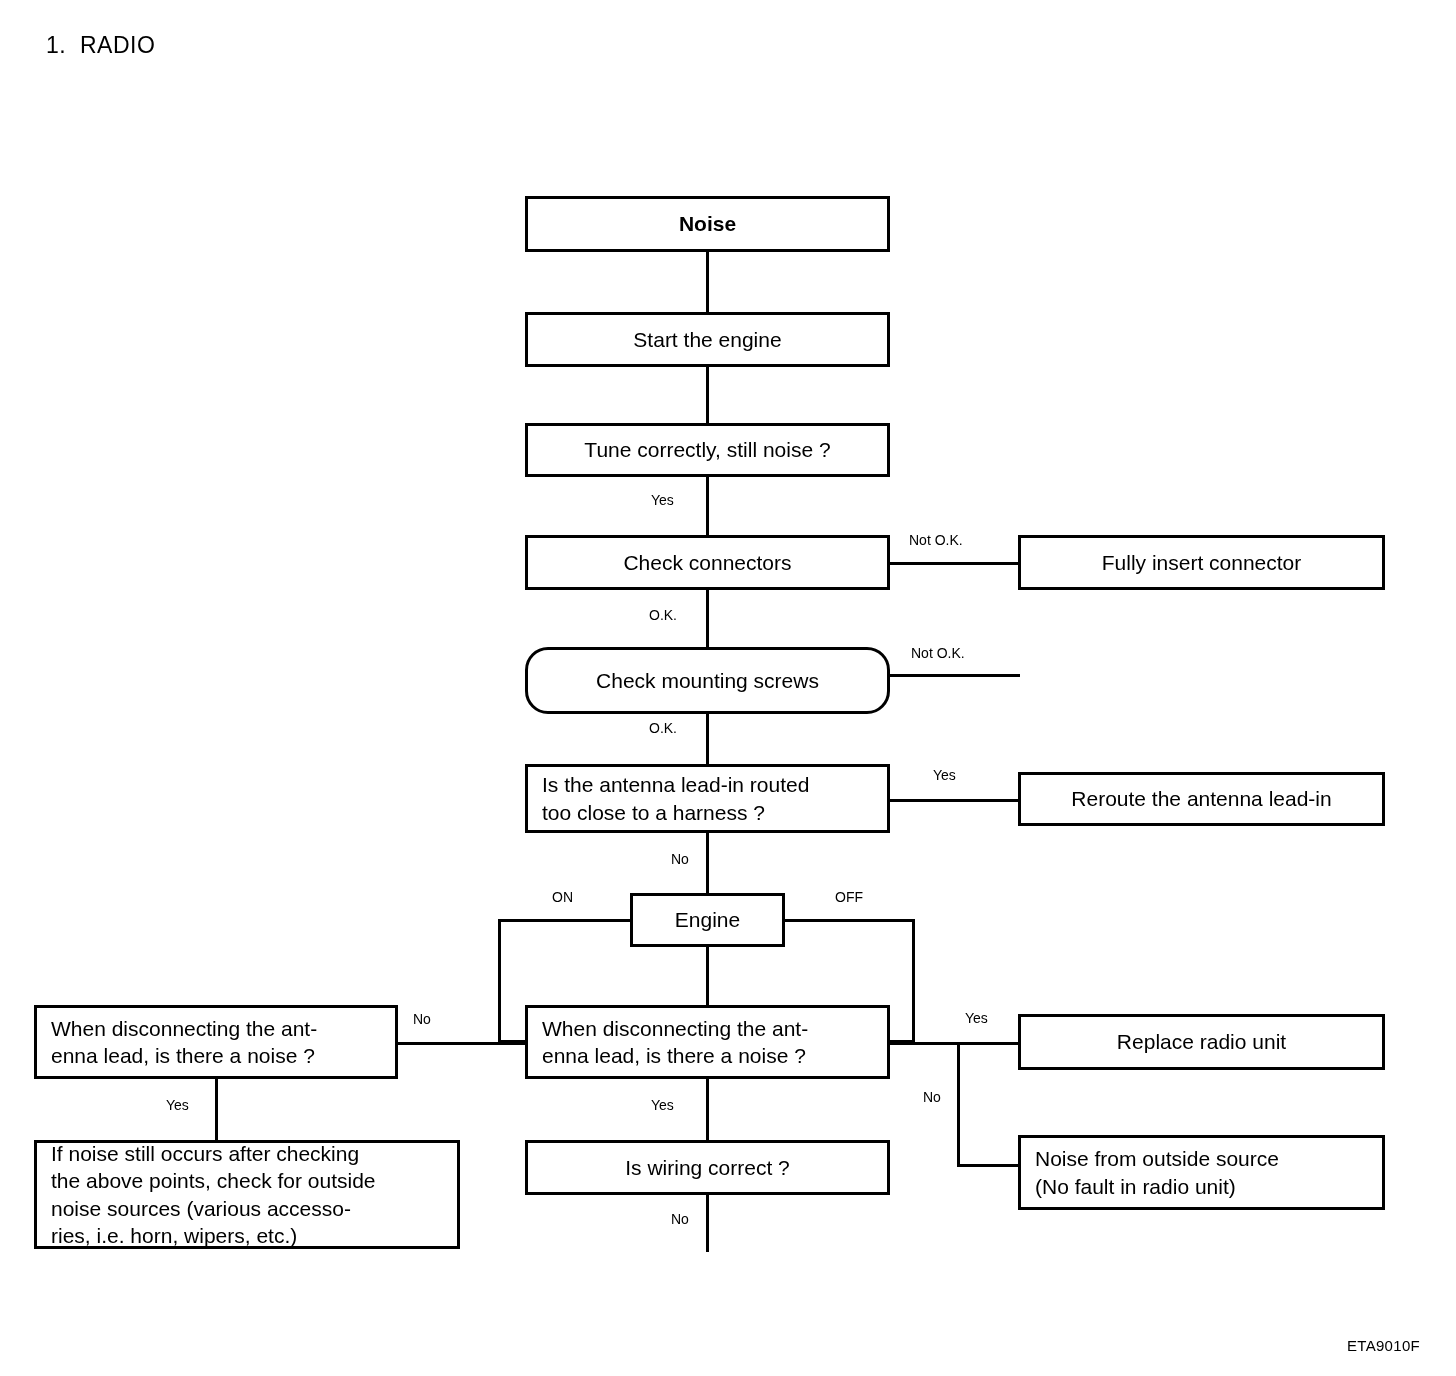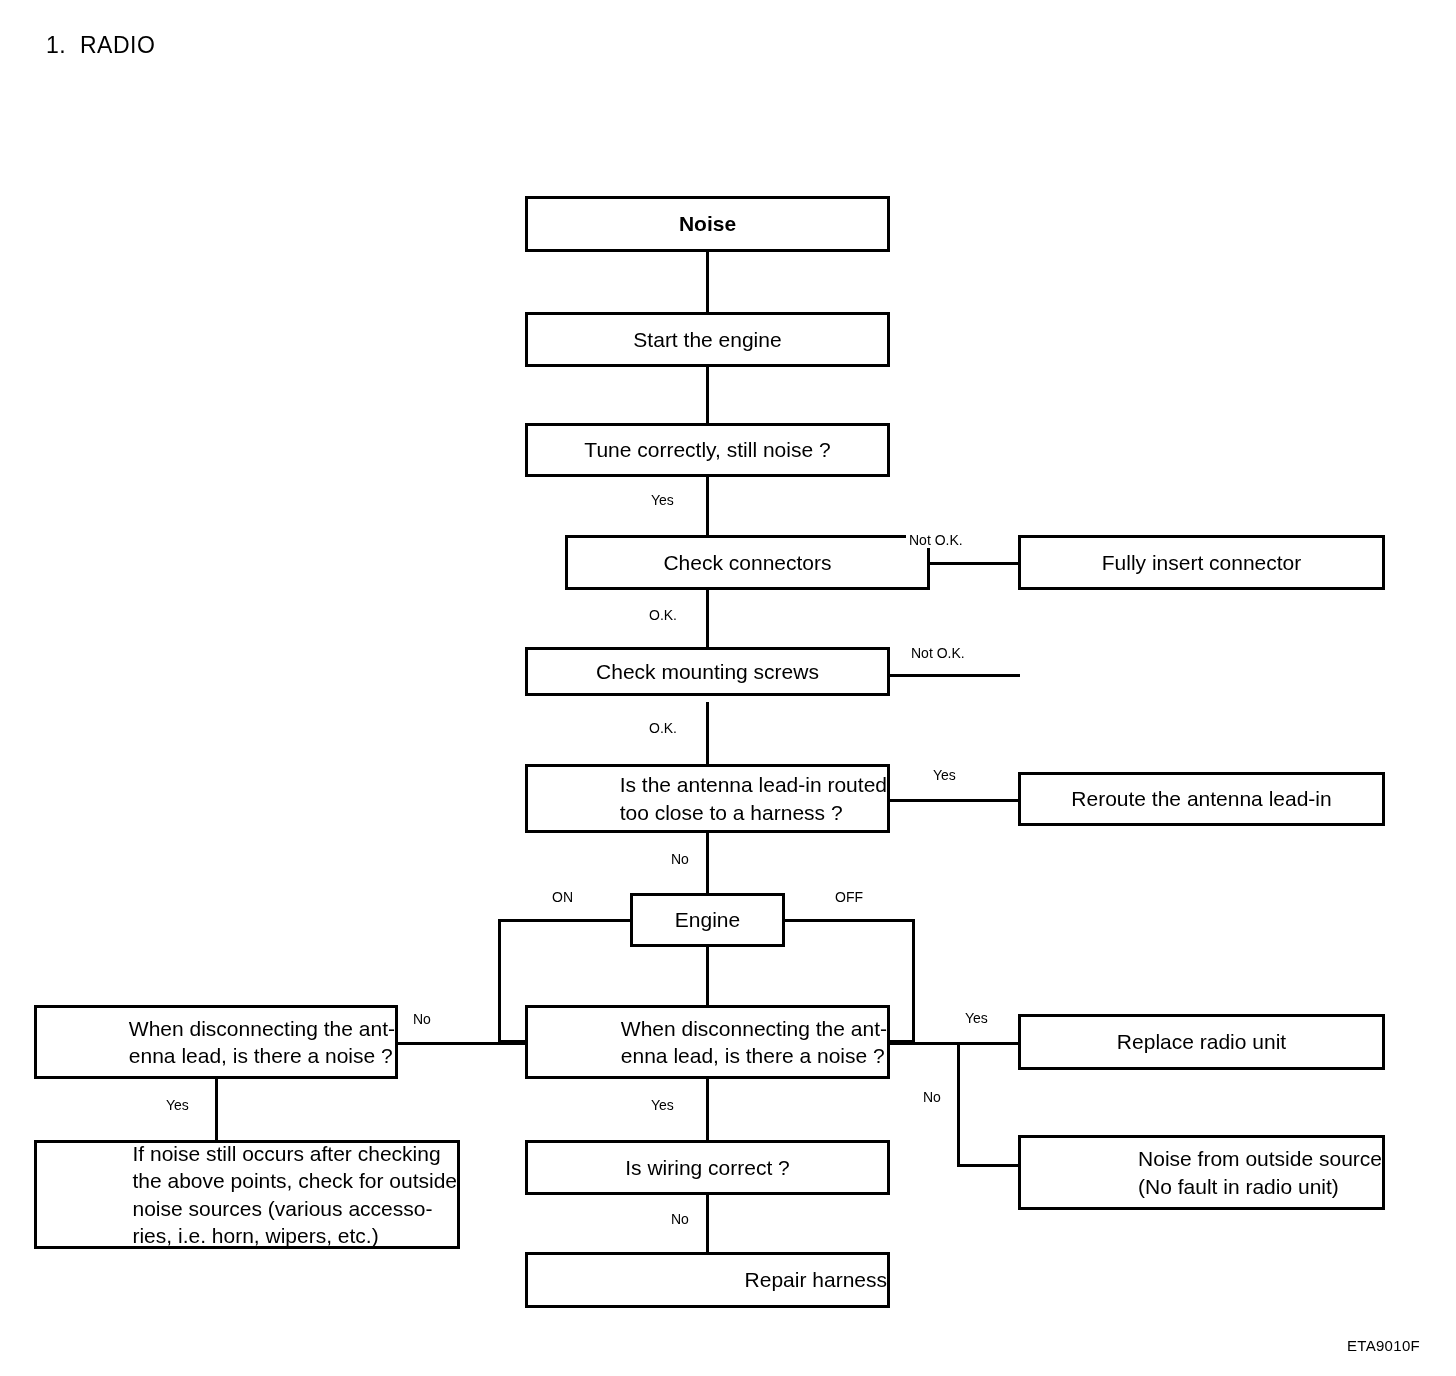--- a/index.html
+++ b/index.html
@@ -43,23 +43,22 @@
     align-items: center;
     font-size: 21px;
     line-height: 1.30;
     z-index: 3;
   }
   .box.center-text {
     justify-content: center;
     text-align: center;
   }
   .box.left-text {
-    justify-content: flex-end;
+    justify-content: flex-start;
     text-align: left;
-    padding-left: 48px;
   }
   .box .txt {
     display: block;
     white-space: pre-line;
   }
   .box.left-text .txt { padding-left: 14px; }
   .box.bold .txt { font-weight: bold; }
   
   .vline {
     position: absolute;
@@ -127,29 +126,29 @@
   </div>
 
   <div class="box center-text" style="left:525px; top:312px; width:365px; height:55px;">
     <span class="txt">Start the engine</span>
   </div>
 
   <div class="box center-text" style="left:525px; top:423px; width:365px; height:54px;">
     <span class="txt">Tune correctly, still noise ?</span>
   </div>
 
-  <div class="box center-text" style="left:525px; top:535px; width:365px; height:55px;margin-left:40px;">
+  <div class="box center-text" style="left:525px; top:535px; width:365px; height:55px;">
     <span class="txt">Check connectors</span>
   </div>
 
   <div class="box center-text" style="left:1018px; top:535px; width:367px; height:55px;">
     <span class="txt">Fully insert connector</span>
   </div>
 
-  <div class="box center-text" style="left:525px; top:647px; width:365px; height:49px;">
+  <div class="box center-text" style="left:525px; top:647px; width:365px; height:67px;border-radius:23px;">
     <span class="txt">Check mounting screws</span>
   </div>
 
 
   <div class="box left-text" style="left:525px; top:764px; width:365px; height:69px;">
     <span class="txt">Is the antenna lead-in routed
 too close to a harness ?</span>
   </div>
 
   <div class="box center-text" style="left:1018px; top:772px; width:367px; height:54px;">
@@ -183,23 +182,20 @@
     <span class="txt">If noise still occurs after checking
 the above points, check for outside
 noise sources (various accesso-
 ries, i.e. horn, wipers, etc.)</span>
   </div>
 
   <div class="box center-text" style="left:525px; top:1140px; width:365px; height:55px;">
     <span class="txt">Is wiring correct ?</span>
   </div>
 
-  <div class="box left-text" style="left:525px; top:1252px; width:365px; height:56px;">
-    <span class="txt">Repair harness</span>
-  </div>
 
   <div class="lbl" style="left:648px; top:493px;">Yes</div>
 
   <div class="lbl" style="left:906px; top:533px;">Not O.K.</div>
 
   <div class="lbl" style="left:646px; top:608px;">O.K.</div>
 
   <div class="lbl" style="left:908px; top:646px;">Not O.K.</div>
 
   <div class="lbl" style="left:646px; top:721px;">O.K.</div>

